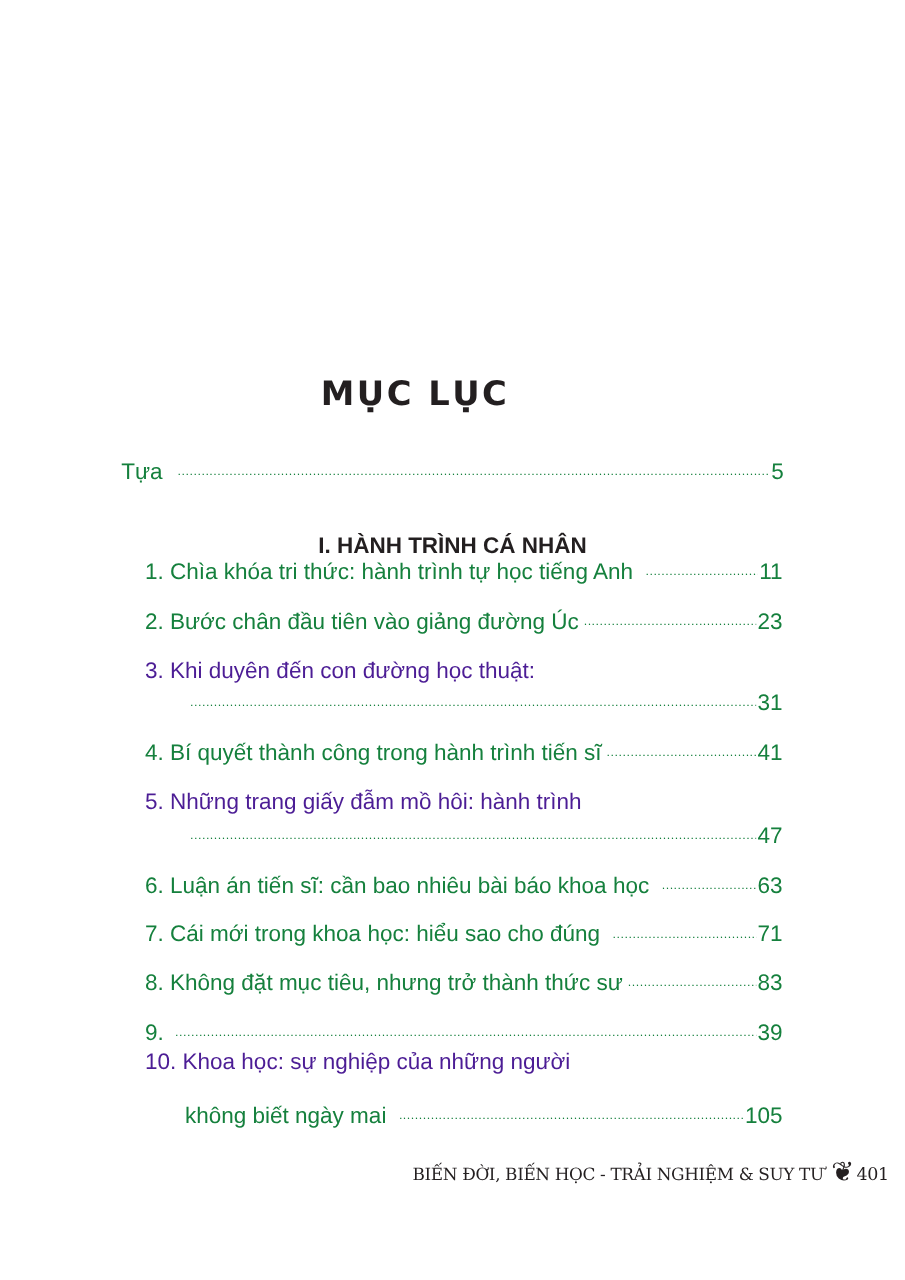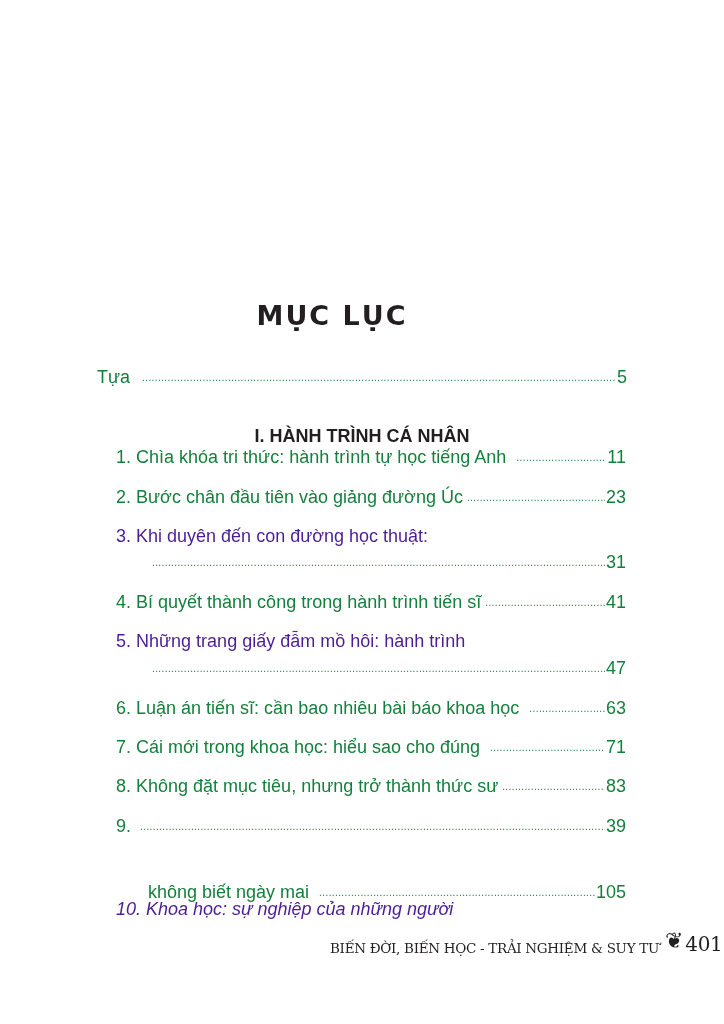--- a/index.html
+++ b/index.html
@@ -74,35 +74,35 @@
       font-weight: bold;
       font-size: 18px;
       color: #231f20;
       margin-top: 22px;
     }
     .footer {
       position: absolute;
       top: 932px;
       left: 330px;
       display: flex;
-      align-items: flex-end;
+      align-items: flex-start;
       font-family: "DejaVu Serif", serif;
       font-size: 13.5px;
       letter-spacing: -0.3px;
       color: #231f20;
     }
     .footer .ornament {
       font-size: 22px;
       margin: 0 2px 0 6px;
       line-height: 1;
       position: relative;
       top: -4px;
     }
     .footer .folio {
-      font-size: 20px;
+      font-size: 14px;
     }
   </style>
 </head>
 <body>
 
 <div class="page-title">MỤC LỤC</div>
 
 <div class="toc-row" style="top:366px; left:97px; width:530px;">
   <span class="title">Tựa</span>
   <span class="leader" style="margin-left:12px;"></span>
@@ -168,21 +168,21 @@
   <span class="leader"></span>
   <span class="page">83</span>
 </div>
 
 <div class="toc-row" style="top:815px; left:116px; width:510px;">
   <span class="title">9.</span>&nbsp;
   <span class="leader"></span>
   <span class="page">39</span>
 </div>
 
-<div class="toc-line-plain" style="top:898px; left:116px;font-style:italic;">
+<div class="toc-line-plain" style="top:838px; left:116px;">
   <span>10.</span>&nbsp;<span>Khoa học: sự nghiệp của những người</span>
 </div>
 <div class="toc-row" style="top:881px; left:148px; width:478px;">
   <span class="title">không biết ngày mai</span>
   <span class="leader" style="margin-left:10px;"></span>
   <span class="page">105</span>
 </div>
 
 <div class="footer">
   <span>BIẾN ĐỜI, BIẾN HỌC - TRẢI NGHIỆM &amp; SUY TƯ</span>

